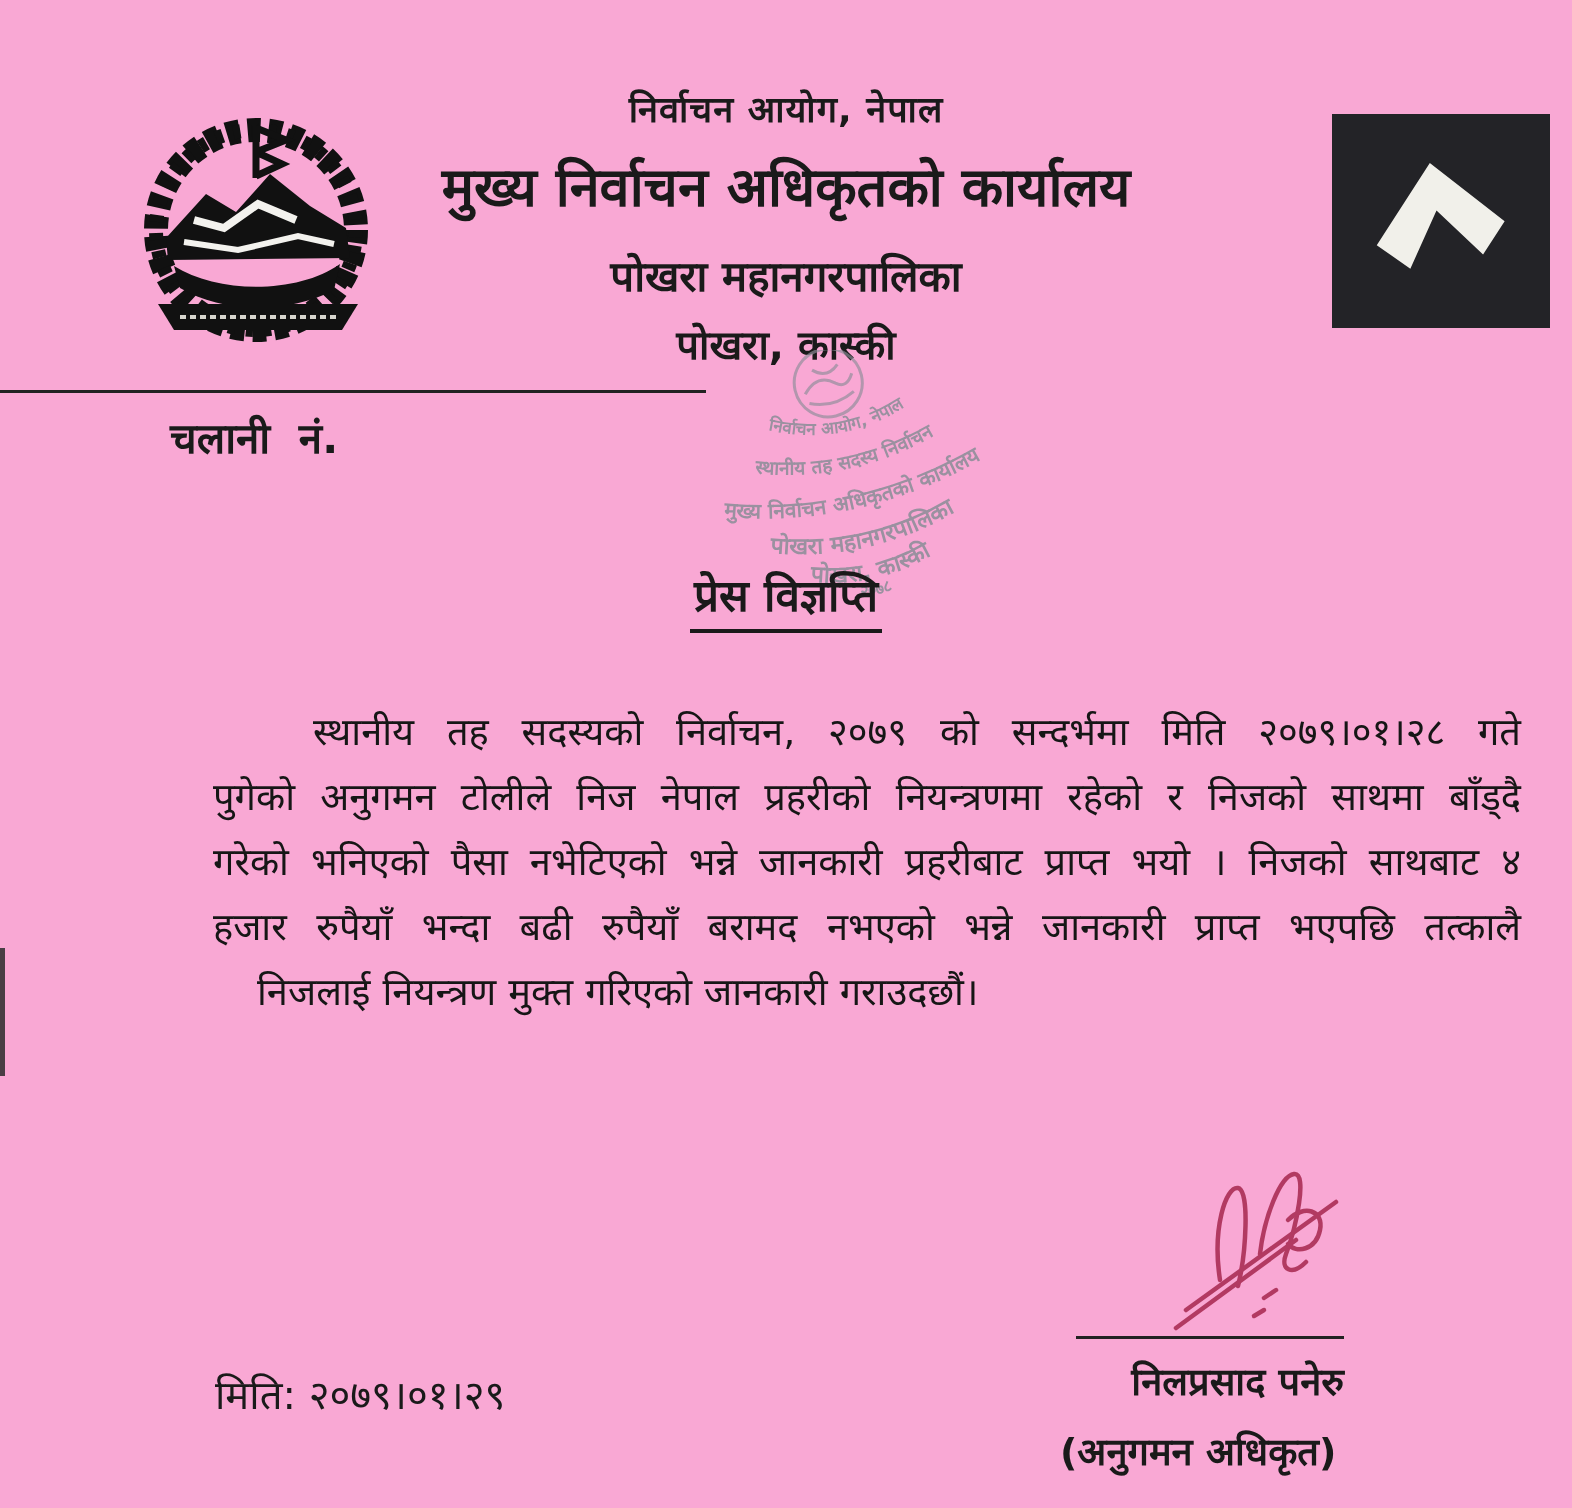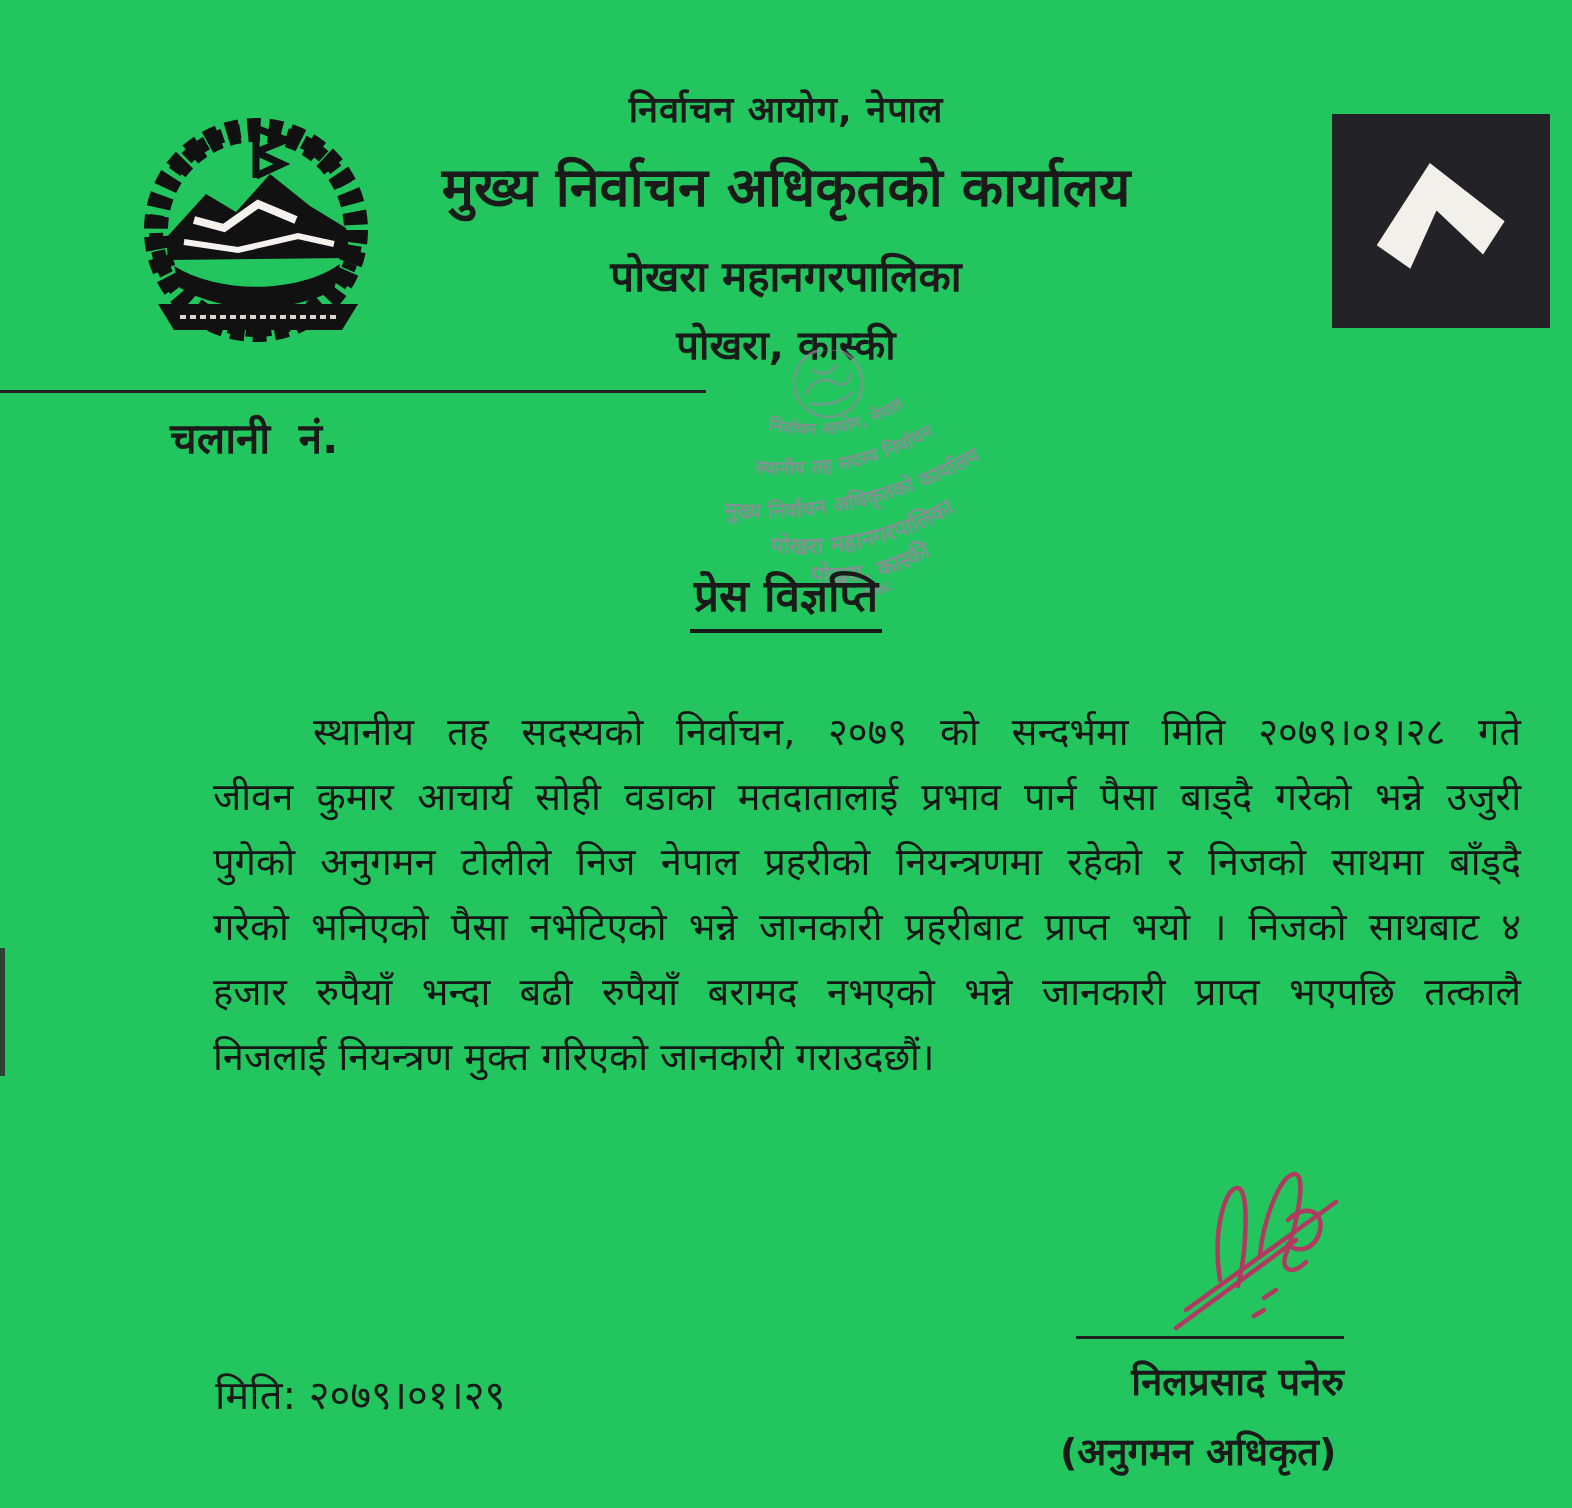--- a/index.html
+++ b/index.html
@@ -1,19 +1,19 @@
 <!DOCTYPE html>
 <html><head>
 <meta charset="utf-8">
 <style>
   html,body{margin:0;padding:0;}
   .page{
     position:relative;
     width:1572px;height:1508px;
-    background:#22c55e;
+    background:#f9a8d4;
     font-family:"DejaVu Sans","Liberation Sans",sans-serif;
     color:#1a1a1a;
     overflow:hidden;
   }
   .abs{position:absolute;}
   .center-col{left:0;right:0;text-align:center;}
   .org-top{top:84px;font-size:36px;font-weight:bold;letter-spacing:1px;}
   .office{top:148px;font-size:54px;font-weight:bold;}
   .municipality{top:246px;font-size:42px;font-weight:bold;}
   .district{top:316px;font-size:40px;font-weight:bold;}
@@ -22,21 +22,21 @@
   .chalani{left:170px;top:408px;font-size:42px;font-weight:bold;word-spacing:14px;}
   .press-title{top:564px;font-size:44px;font-weight:bold;}
   .press-title span{border-bottom:4px solid #1a1a1a;padding:0 4px 8px 4px;}
   .body-block{left:213px;top:700px;width:1308px;}
   .bline{
     font-size:38px;line-height:65px;height:65px;
     text-align:justify;text-align-last:justify;
     white-space:normal;color:#161616;
   }
   .bline.first{text-indent:100px;}
-  .bline.last{text-align-last:left;}
+  .bline.last{text-align-last:left;margin-left:44px;}
   .date-line{left:215px;top:1366px;font-size:40px;font-weight:normal;}
   .sig-rule{left:1076px;top:1336px;width:268px;height:3px;background:#222;}
   .sig-name{left:1076px;top:1354px;width:268px;text-align:right;font-size:38px;font-weight:bold;}
   .sig-title{left:1060px;top:1424px;width:300px;text-align:left;font-size:38px;font-weight:bold;}
   .emblem-box{left:128px;top:108px;width:262px;height:240px;}
   .ballot-box{left:1332px;top:114px;width:218px;height:214px;background:#232327;}
   .stamp-box{left:648px;top:350px;width:410px;height:280px;opacity:.88;}
   .edge-artifact{left:0;top:948px;width:5px;height:128px;background:#2b2b2b;opacity:.85;}
   .signature-svg{left:1168px;top:1158px;width:200px;height:190px;}
 </style>
@@ -107,21 +107,20 @@
       </g>
     </svg>
   </div>
 
   <div class="abs center-col press-title">
     <span>प्रेस विज्ञप्ति</span>
   </div>
 
   <div class="abs body-block">
     <div class="bline first">स्थानीय तह सदस्यको निर्वाचन, २०७९ को सन्दर्भमा मिति २०७९।०१।२८ गते</div>
-    <div class="bline">जीवन कुमार आचार्य सोही वडाका मतदातालाई प्रभाव पार्न पैसा बाड्दै गरेको भन्ने उजुरी</div>
     <div class="bline">पुगेको अनुगमन टोलीले निज नेपाल प्रहरीको नियन्त्रणमा रहेको र निजको साथमा बाँड्दै</div>
     <div class="bline">गरेको भनिएको पैसा नभेटिएको भन्ने जानकारी प्रहरीबाट प्राप्त भयो । निजको साथबाट ४</div>
     <div class="bline">हजार रुपैयाँ भन्दा बढी रुपैयाँ बरामद नभएको भन्ने जानकारी प्राप्त भएपछि तत्कालै</div>
     <div class="bline last">निजलाई नियन्त्रण मुक्त गरिएको जानकारी गराउदछौं।</div>
   </div>
 
   <div class="abs edge-artifact"></div>
 
   <div class="abs signature-svg">
     <svg width="200" height="190" viewBox="0 0 200 190">

